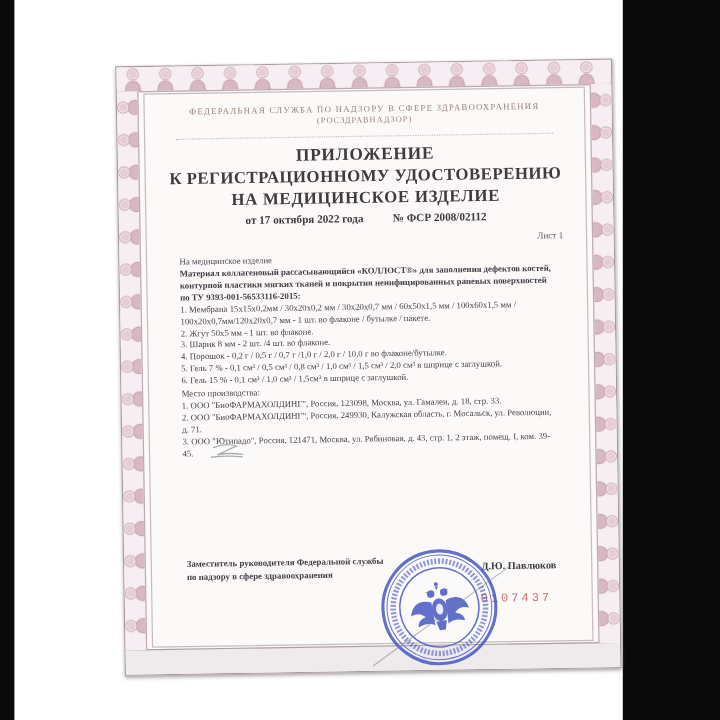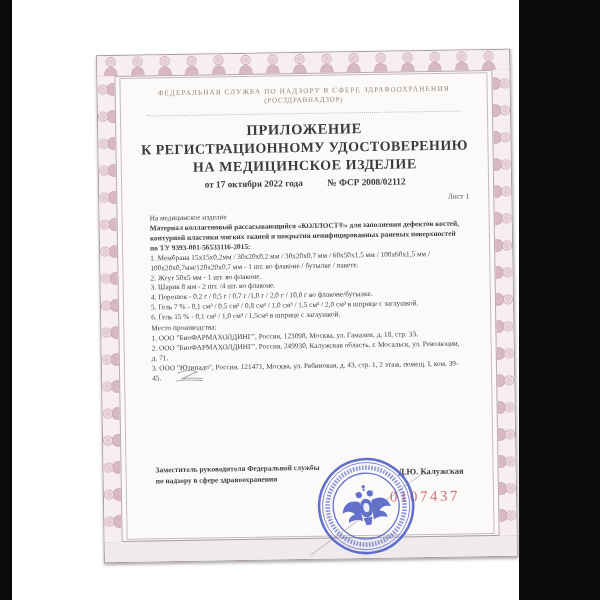--- a/index.html
+++ b/index.html
@@ -82,22 +82,22 @@
   .intro{color:#4a4650;}
   .product{font-weight:bold;color:#3f3b45;}
   .spec{color:#46424c;}
   .prod-head{color:#46424c;margin-top:1px;}
 
   .squiggle{position:absolute;left:46px;top:290px;width:38px;height:16px;opacity:.75;}
 
   .sig-area{position:absolute;left:26px;right:26px;bottom:26px;height:52px;}
   .sig-pos{position:absolute;left:2px;top:6px;width:215px;font-size:7.4px;font-weight:bold;color:#413d46;line-height:1.45;}
   .sig-name{position:absolute;right:2px;top:11px;font-size:8.6px;font-weight:bold;color:#3d3a42;}
-  .serial{position:absolute;right:6px;bottom:2px;font-family:Liberation Serif, serif;
-          font-size:15px;letter-spacing:2.5px;color:#cb6468;opacity:.9;}
+  .serial{position:absolute;right:6px;bottom:2px;font-family:Liberation Mono, monospace;
+          font-size:10px;letter-spacing:2.5px;color:#cb6468;opacity:.9;}
 
   .seal{position:absolute;left:212px;top:404px;width:100px;height:100px;opacity:.88;transform:rotate(-8deg);}
   .crease{position:absolute;inset:0;pointer-events:none;}
 </style>
 </head>
 <body>
 
 <div class="bar-left"></div>
 <div class="bar-right"></div>
 
@@ -147,21 +147,21 @@
 
     <svg class="squiggle" viewBox="0 0 38 16">
       <path d="M6 4 C 12 1 20 1 25 3 L9 10 C 15 9 24 9 30 10 M4 12 C 12 11 22 11 30 12" fill="none" stroke="#8e939b" stroke-width="1.1" stroke-linecap="round"></path>
     </svg>
 
     <div class="sig-area">
       <div class="sig-pos">
         <div>Заместитель руководителя Федеральной службы</div>
         <div>по надзору в сфере здравоохранения</div>
       </div>
-      <div class="sig-name">Д.Ю. Калужская</div>
+      <div class="sig-name">Д.Ю. Павлюков</div>
       <div class="serial">0107437</div>
     </div>
   </div>
 
   <svg class="seal" viewBox="0 0 100 100">
     <g stroke="#4d5ec7" fill="none">
       <circle cx="50" cy="50" r="47" stroke-width="2.6"></circle>
       <circle cx="50" cy="50" r="43.6" stroke-width="0.8"></circle>
       <circle cx="50" cy="50" r="38.5" stroke-width="4.6" stroke-dasharray="1.7 1.4" opacity=".7"></circle>
       <circle cx="50" cy="50" r="33" stroke-width="1.3"></circle>

